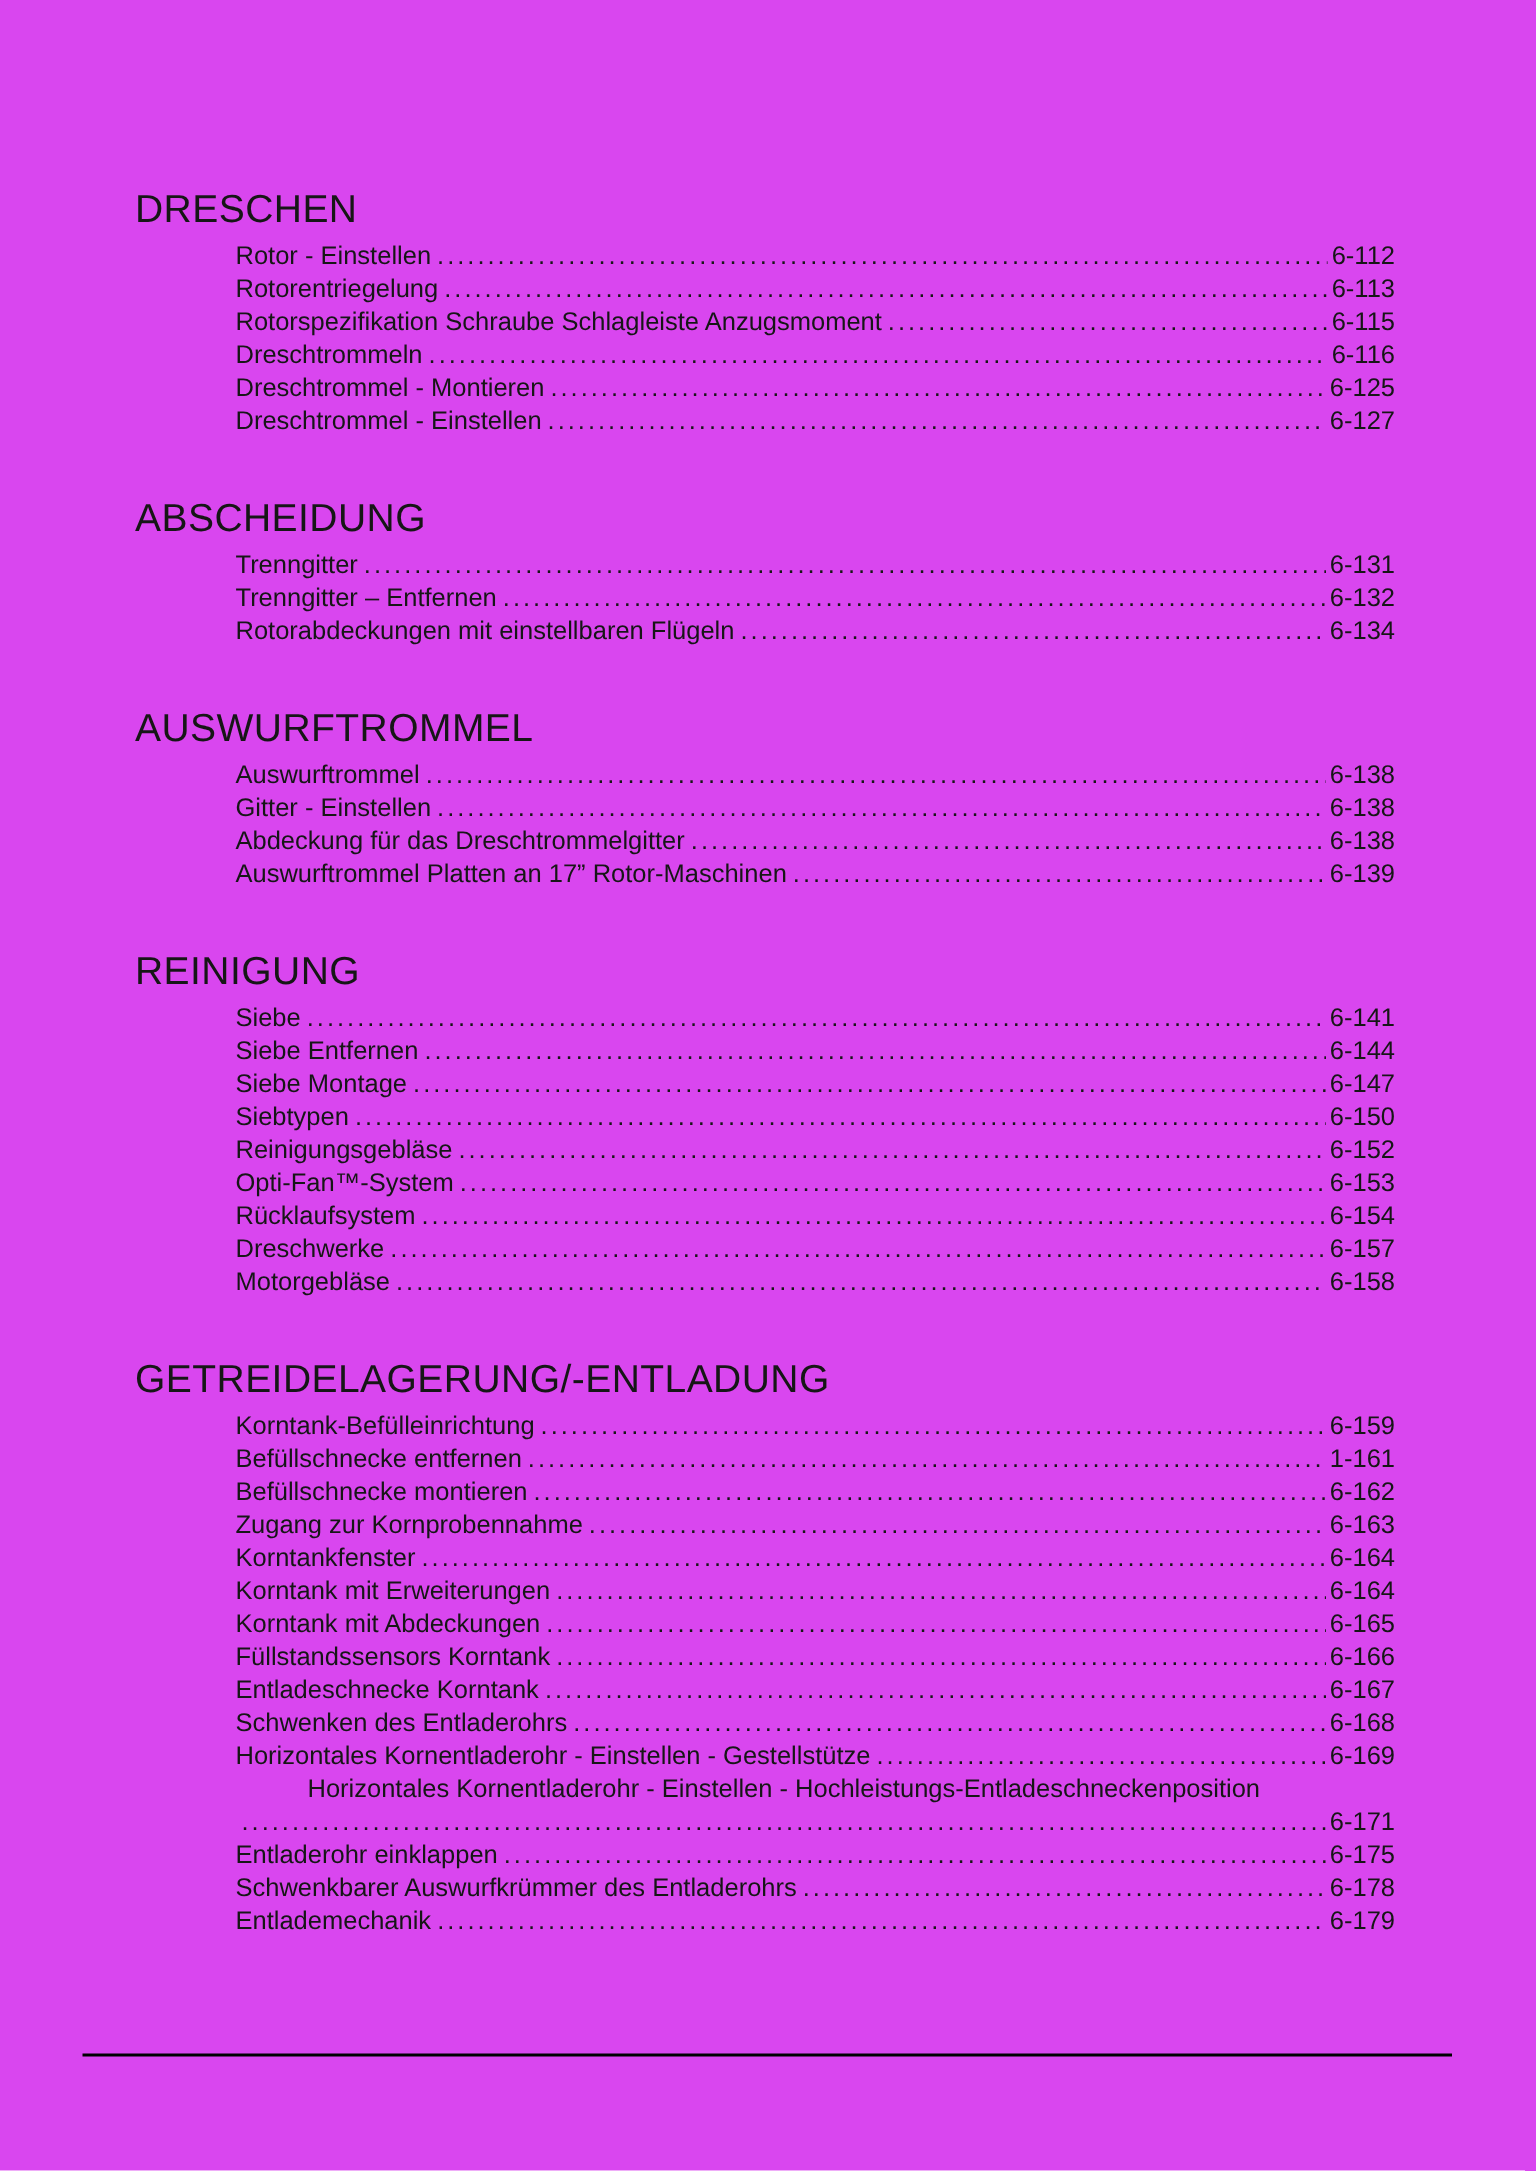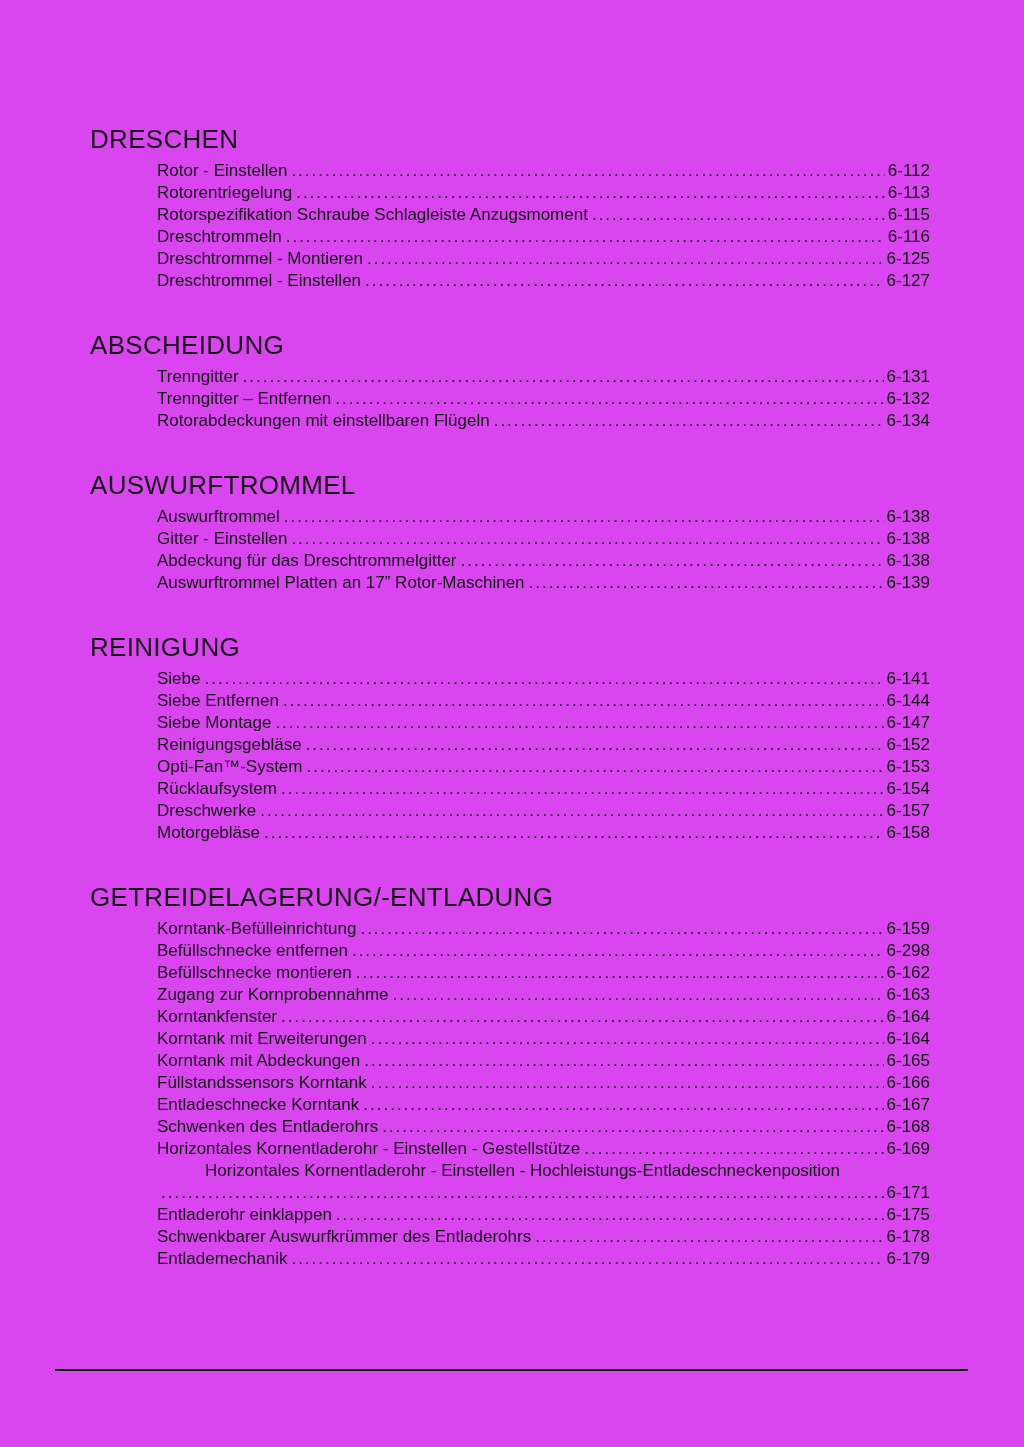--- a/index.html
+++ b/index.html
@@ -193,20 +193,25 @@
     <span class="dot-leader"></span>
     <span class="page-number">6-144</span>
   </div>
 
   <div class="toc-entry">
     <span class="entry-label">Siebe Montage</span>
     <span class="dot-leader"></span>
     <span class="page-number">6-147</span>
   </div>
 
+  <div class="toc-entry">
+    <span class="entry-label">Siebtypen</span>
+    <span class="dot-leader"></span>
+    <span class="page-number">6-150</span>
+  </div>
 
   <div class="toc-entry">
     <span class="entry-label">Reinigungsgebläse</span>
     <span class="dot-leader"></span>
     <span class="page-number">6-152</span>
   </div>
 
   <div class="toc-entry">
     <span class="entry-label">Opti-Fan™-System</span>
     <span class="dot-leader"></span>
@@ -238,21 +243,21 @@
     <div class="entries">
   <div class="toc-entry">
     <span class="entry-label">Korntank-Befülleinrichtung</span>
     <span class="dot-leader"></span>
     <span class="page-number">6-159</span>
   </div>
 
   <div class="toc-entry">
     <span class="entry-label">Befüllschnecke entfernen</span>
     <span class="dot-leader"></span>
-    <span class="page-number">6-298</span>
+    <span class="page-number">1-161</span>
   </div>
 
   <div class="toc-entry">
     <span class="entry-label">Befüllschnecke montieren</span>
     <span class="dot-leader"></span>
     <span class="page-number">6-162</span>
   </div>
 
   <div class="toc-entry">
     <span class="entry-label">Zugang zur Kornprobennahme</span>

